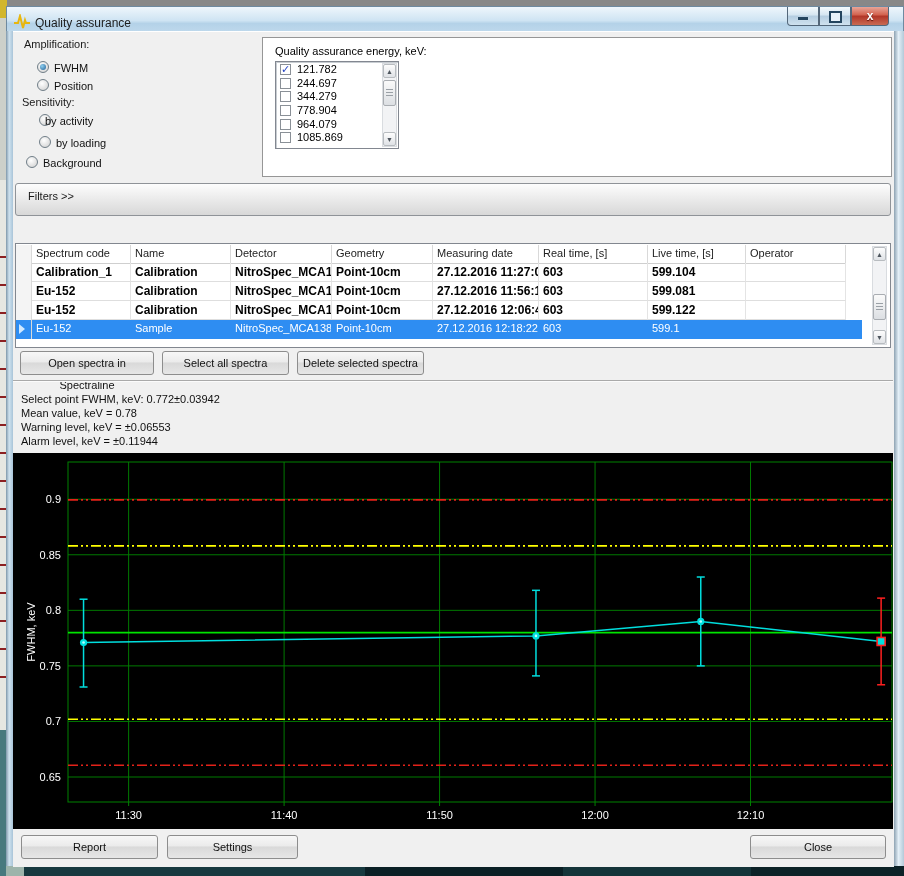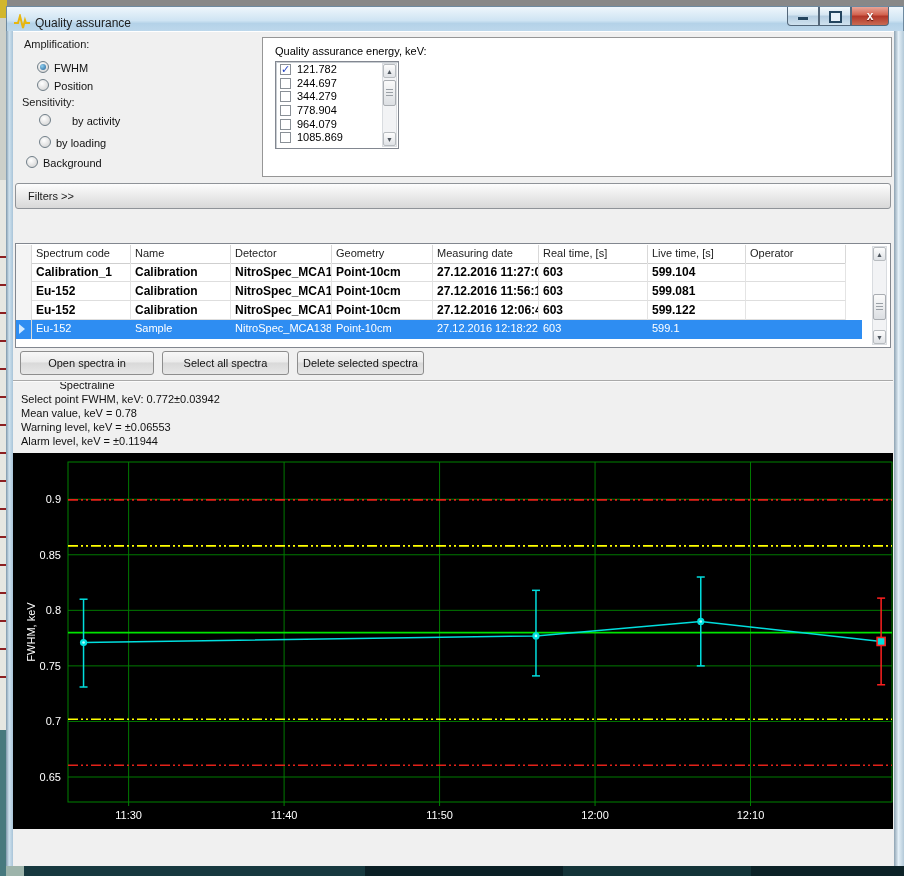--- a/index.html
+++ b/index.html
@@ -58,21 +58,21 @@
 
   
   .sb{background:#f2f3f5;border:1px solid #d9dce0;box-sizing:border-box;}
   .sb-btn{position:absolute;left:0;width:13px;height:14px;box-sizing:border-box;border:1px solid #b8bcc0;border-radius:2px;
     background:linear-gradient(#fdfdfd,#dfe2e6);color:#4e565e;font-size:7px;line-height:13px;text-align:center;}
   .sb-thumb{position:absolute;left:0;width:13px;box-sizing:border-box;border:1px solid #a9adb2;border-radius:2px;
     background:linear-gradient(#fafafa,#dcdfe3);}
   .sb-thumb::after{content:"";position:absolute;left:2px;right:2px;top:45%;height:1px;background:#9aa0a6;
     box-shadow:0 -3px 0 #9aa0a6,0 3px 0 #9aa0a6;}
 
-  .bar{left:2px;width:876px;height:26px;box-sizing:border-box;border:1px solid #8f9398;border-radius:3px;
+  .bar{left:2px;width:876px;height:33px;box-sizing:border-box;border:1px solid #8f9398;border-radius:3px;
     background:linear-gradient(#fdfdfd,#ececec 45%,#d8d8d8);line-height:25px;padding-left:12px;color:#1a1a1a;}
 
   .table-box{left:2px;top:211px;width:876px;height:105px;background:#fff;border:1px solid #82878f;box-sizing:border-box;}
   .trh,.tr{position:absolute;left:0;width:846px;display:flex;}
   .trh{top:1px;height:18px;}
   .cell{box-sizing:border-box;padding:2px 1px 16px 4px;overflow:hidden;white-space:nowrap;}
   .th{border-right:1px solid #d9d9d9;border-bottom:1px solid #cfcfcf;color:#222;}
   .td{border-right:1px solid #e4e4e4;border-bottom:1px solid #dedede;}
   .tr.bold{font-weight:bold;font-size:12px;}
   .tr.selected{background:#2e8df2;color:#fff;font-size:11px;}
@@ -120,21 +120,21 @@
   <div class="abs content">
 
     <span class="abs grouplabel" style="left:11px;top:6px;">Amplification:</span>
     <span class="abs radio sel" style="left:24px;top:29px;"></span>
     <span class="abs rlabel" style="left:41px;top:30px;">FWHM</span>
     <span class="abs radio" style="left:24px;top:47px;"></span>
     <span class="abs rlabel" style="left:41px;top:48px;">Position</span>
 
     <span class="abs grouplabel" style="left:9px;top:64px;">Sensitivity:</span>
     <span class="abs radio" style="left:26px;top:82px;"></span>
-    <span class="abs rlabel" style="left:59px;top:83px;">by activity</span>
+    <span class="abs rlabel" style="left:32px;top:83px;">by activity</span>
     <span class="abs radio" style="left:26px;top:104px;"></span>
     <span class="abs rlabel" style="left:43px;top:105px;">by loading</span>
     <span class="abs radio" style="left:13px;top:124px;"></span>
     <span class="abs rlabel" style="left:30px;top:125px;">Background</span>
 
     <div class="abs energy-box">
       <span class="abs energy-title">Quality assurance energy, keV:</span>
       <div class="abs listbox">
         <div id="energy-list" style="position:absolute;left:0;top:1px;right:16px;bottom:0;">
             <div class="energy-item">
@@ -305,15 +305,20 @@
           <circle cx="70.54716981132076" cy="189.55555555555551" r="1.3" fill="#b8ffff"></circle>
           <circle cx="522.9698113207548" cy="182.88888888888883" r="3.6" fill="#00dede"></circle>
           <circle cx="522.9698113207548" cy="182.88888888888883" r="1.3" fill="#b8ffff"></circle>
           <circle cx="687.7698113207548" cy="168.44444444444437" r="3.6" fill="#00dede"></circle>
           <circle cx="687.7698113207548" cy="168.44444444444437" r="1.3" fill="#b8ffff"></circle>
           <rect x="864.1169811320757" y="184.44444444444437" width="8" height="8" fill="#00dede" stroke="#ff2020" stroke-width="1.6"></rect>
           <text x="22" y="179" fill="#ffffff" font-size="11px" text-anchor="middle" transform="rotate(-90 22 179)">FWHM, keV</text>
         </svg>
     </div>
 
+    <div class="abs footer">
+      <div class="abs btn footer-btn" style="left:8px;width:137px;">Report</div>
+      <div class="abs btn footer-btn" style="left:154px;width:131px;">Settings</div>
+      <div class="abs btn footer-btn" style="left:737px;width:136px;">Close</div>
+    </div>
 
   </div>
 </div>
 
 </body></html>

